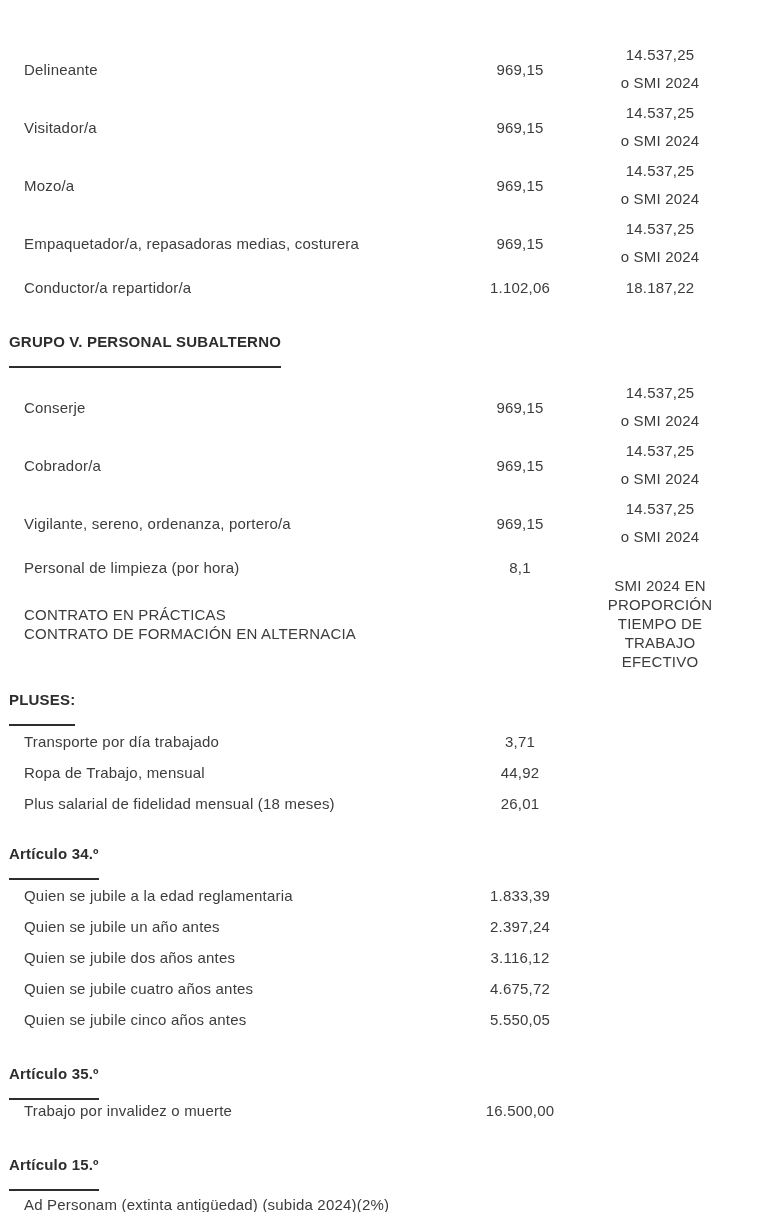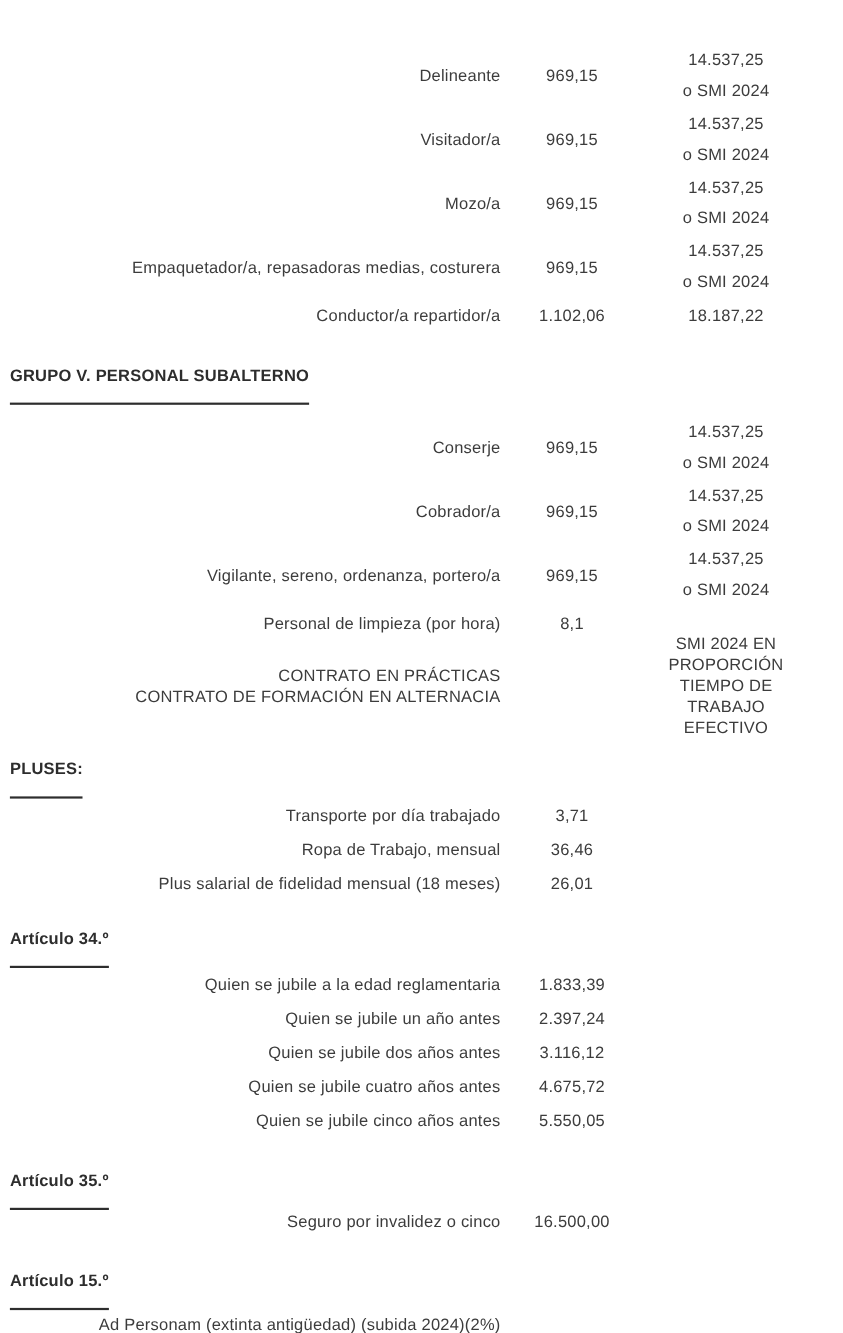--- a/index.html
+++ b/index.html
@@ -21,21 +21,21 @@
     width: 757px;
     box-sizing: border-box;
   }
   .row {
     display: grid;
     grid-template-columns: 446px 130px 150px;
     align-items: center;
   }
   .row.double { height: 58px; }
   .row.single { height: 31px; }
-  .cell.label { text-align: right; }
+  .cell.label { text-align: left; margin-left: 15px; }
   .cell.num { text-align: center; }
   .annual-2line { line-height: 28px; text-align: center; }
   .annual-2line div { white-space: nowrap; }
   .heading-wrap { }
   .heading {
     display: inline-block;
     font-weight: bold;
     color: #2d2d2d;
     line-height: 17px;
     border-bottom: 2px solid #2d2d2d;
@@ -161,21 +161,21 @@
   </div>
 
   <div id="section-c">
     <div class="row single">
       <div class="cell label">Transporte por día trabajado</div>
       <div class="cell num">3,71</div>
       <div class="cell num"></div>
     </div>
     <div class="row single">
       <div class="cell label">Ropa de Trabajo, mensual</div>
-      <div class="cell num">36,46</div>
+      <div class="cell num">44,92</div>
       <div class="cell num"></div>
     </div>
     <div class="row single">
       <div class="cell label">Plus salarial de fidelidad mensual (18 meses)</div>
       <div class="cell num">26,01</div>
       <div class="cell num"></div>
     </div>
   </div>
 
   <div class="heading-wrap hw-art34">
@@ -208,21 +208,21 @@
       <div class="cell num">5.550,05</div>
       <div class="cell num"></div>
     </div>
   </div>
 
   <div class="heading-wrap hw-art35">
     <span class="heading">Artículo 35.º</span>
   </div>
 
   <div class="row single" id="seguro-row">
-    <div class="cell label">Seguro por invalidez o cinco</div>
+    <div class="cell label">Trabajo por invalidez o muerte</div>
     <div class="cell num">16.500,00</div>
     <div class="cell num"></div>
   </div>
 
   <div class="heading-wrap hw-art15">
     <span class="heading">Artículo 15.º</span>
   </div>
 
   <div class="row single" id="adpersonam-row">
     <div class="cell label">Ad Personam (extinta antigüedad) (subida 2024)(2%)</div>

